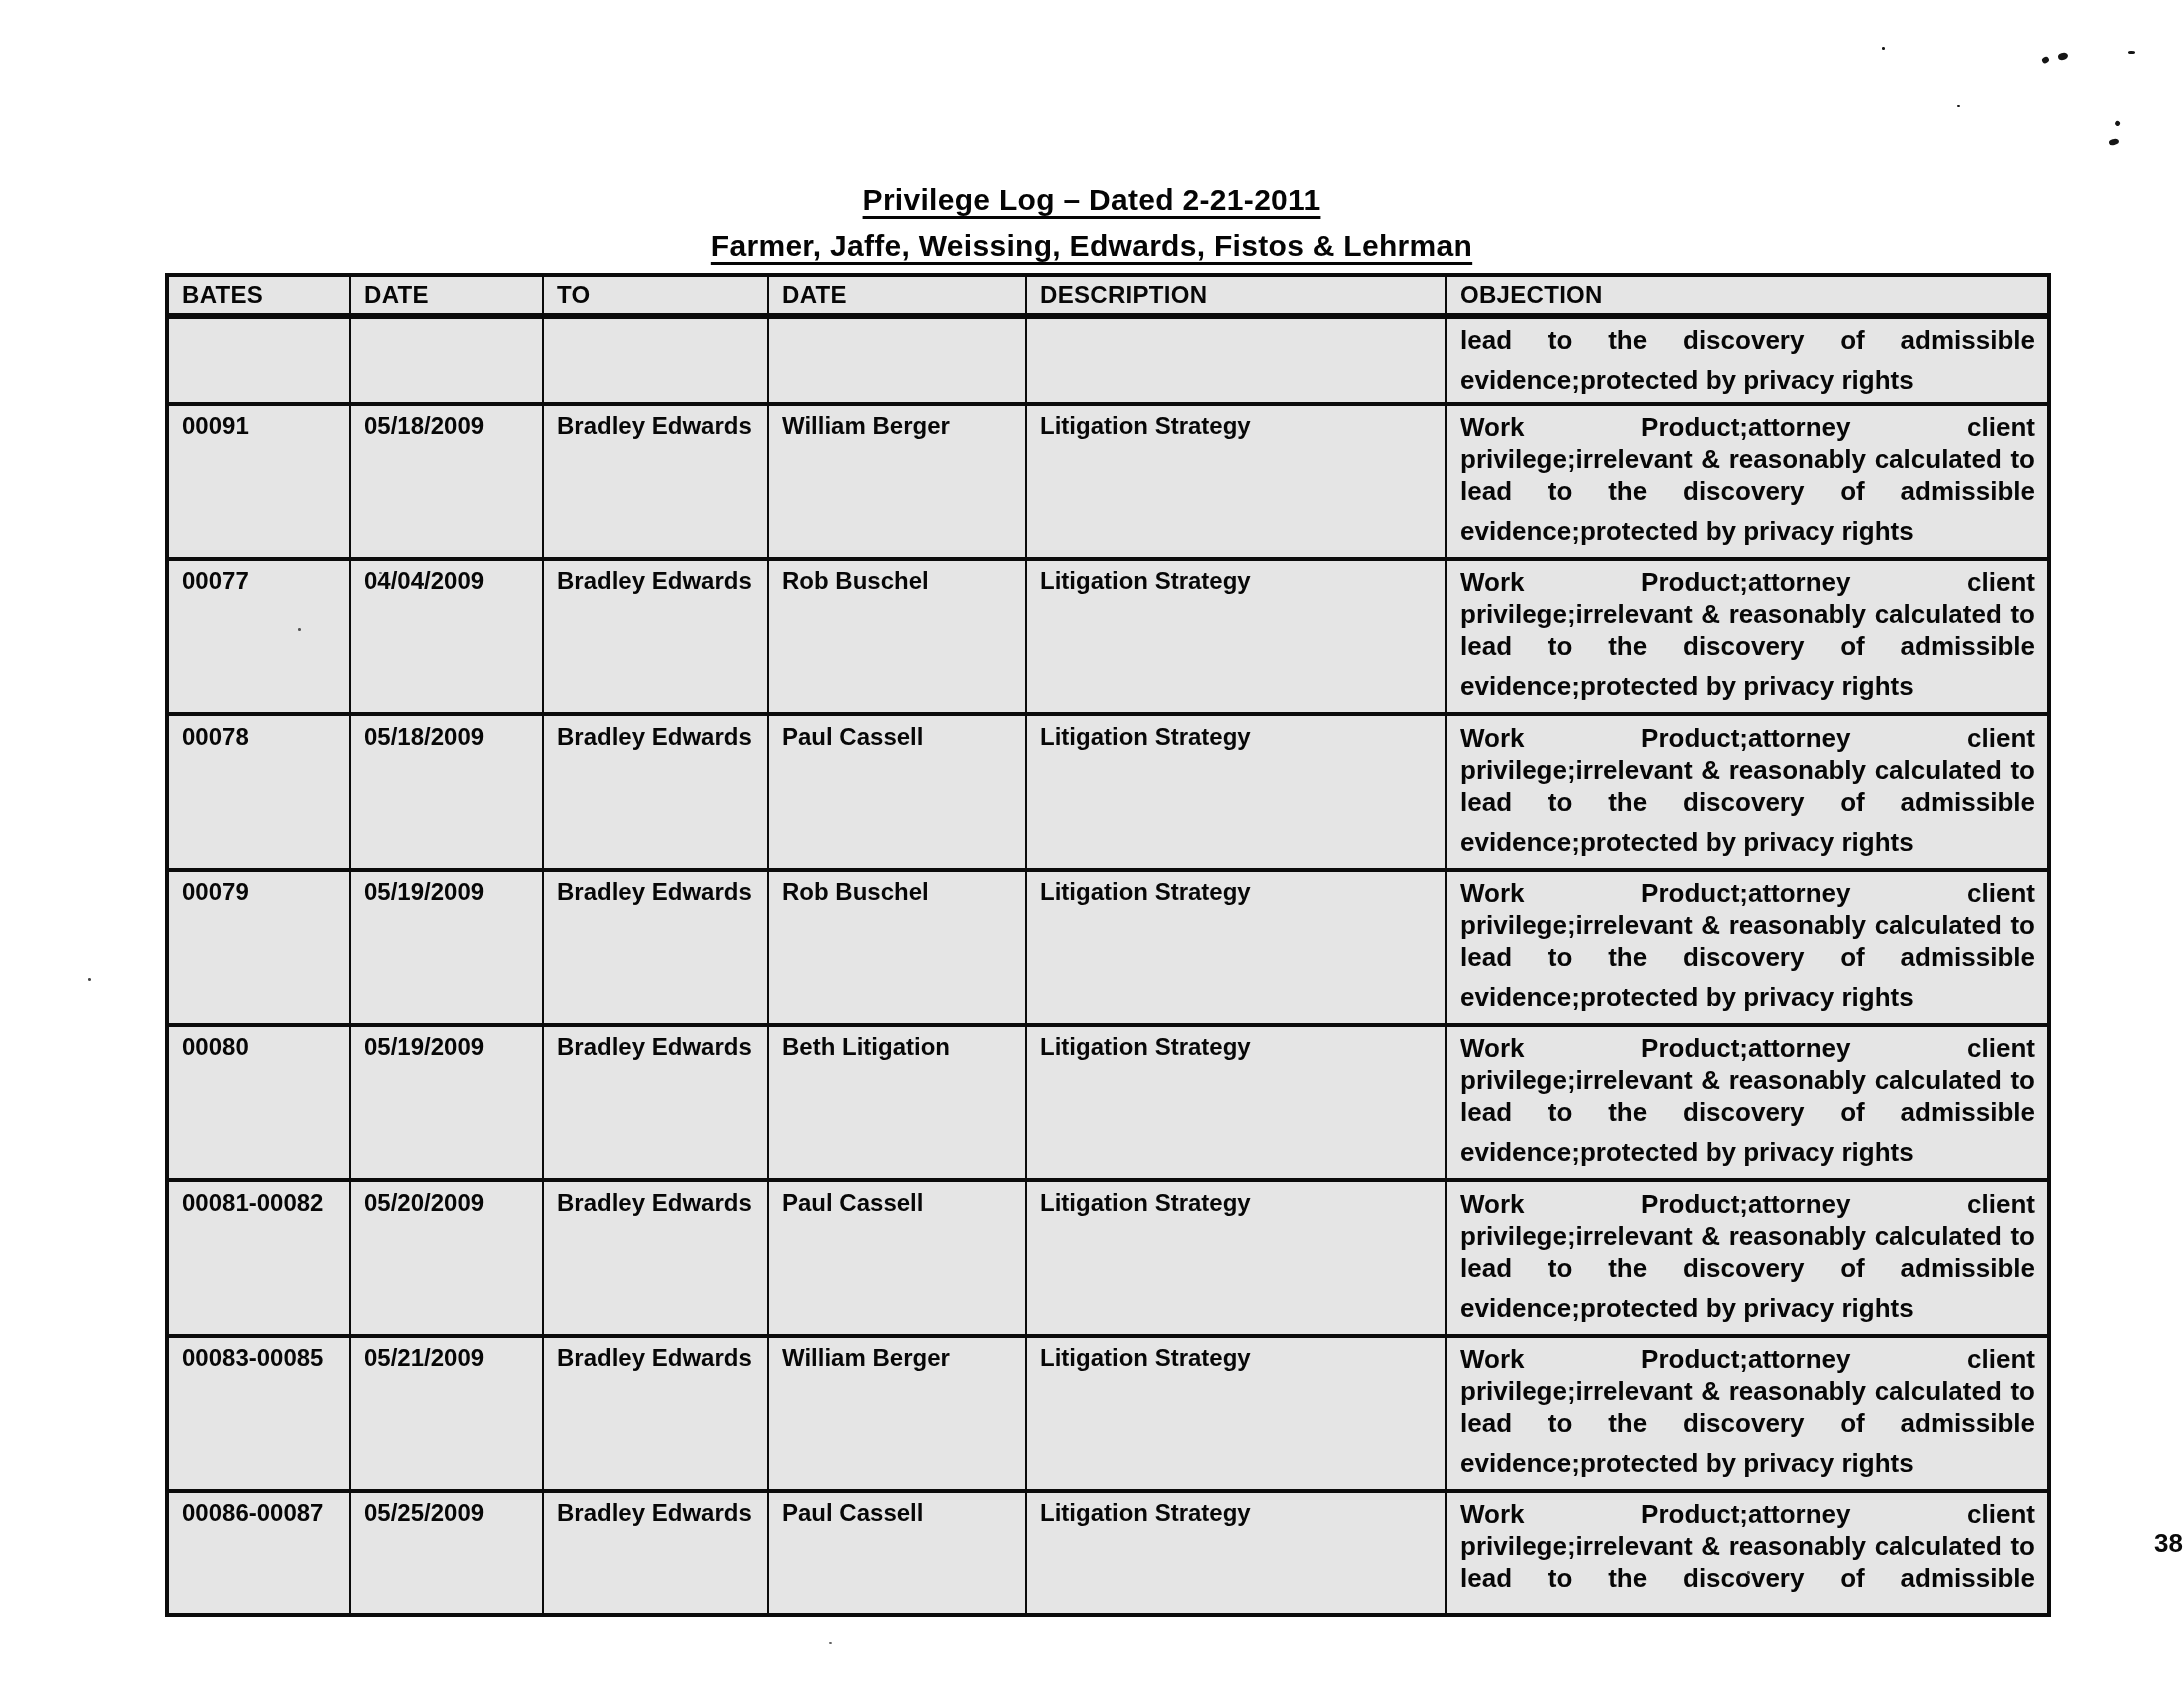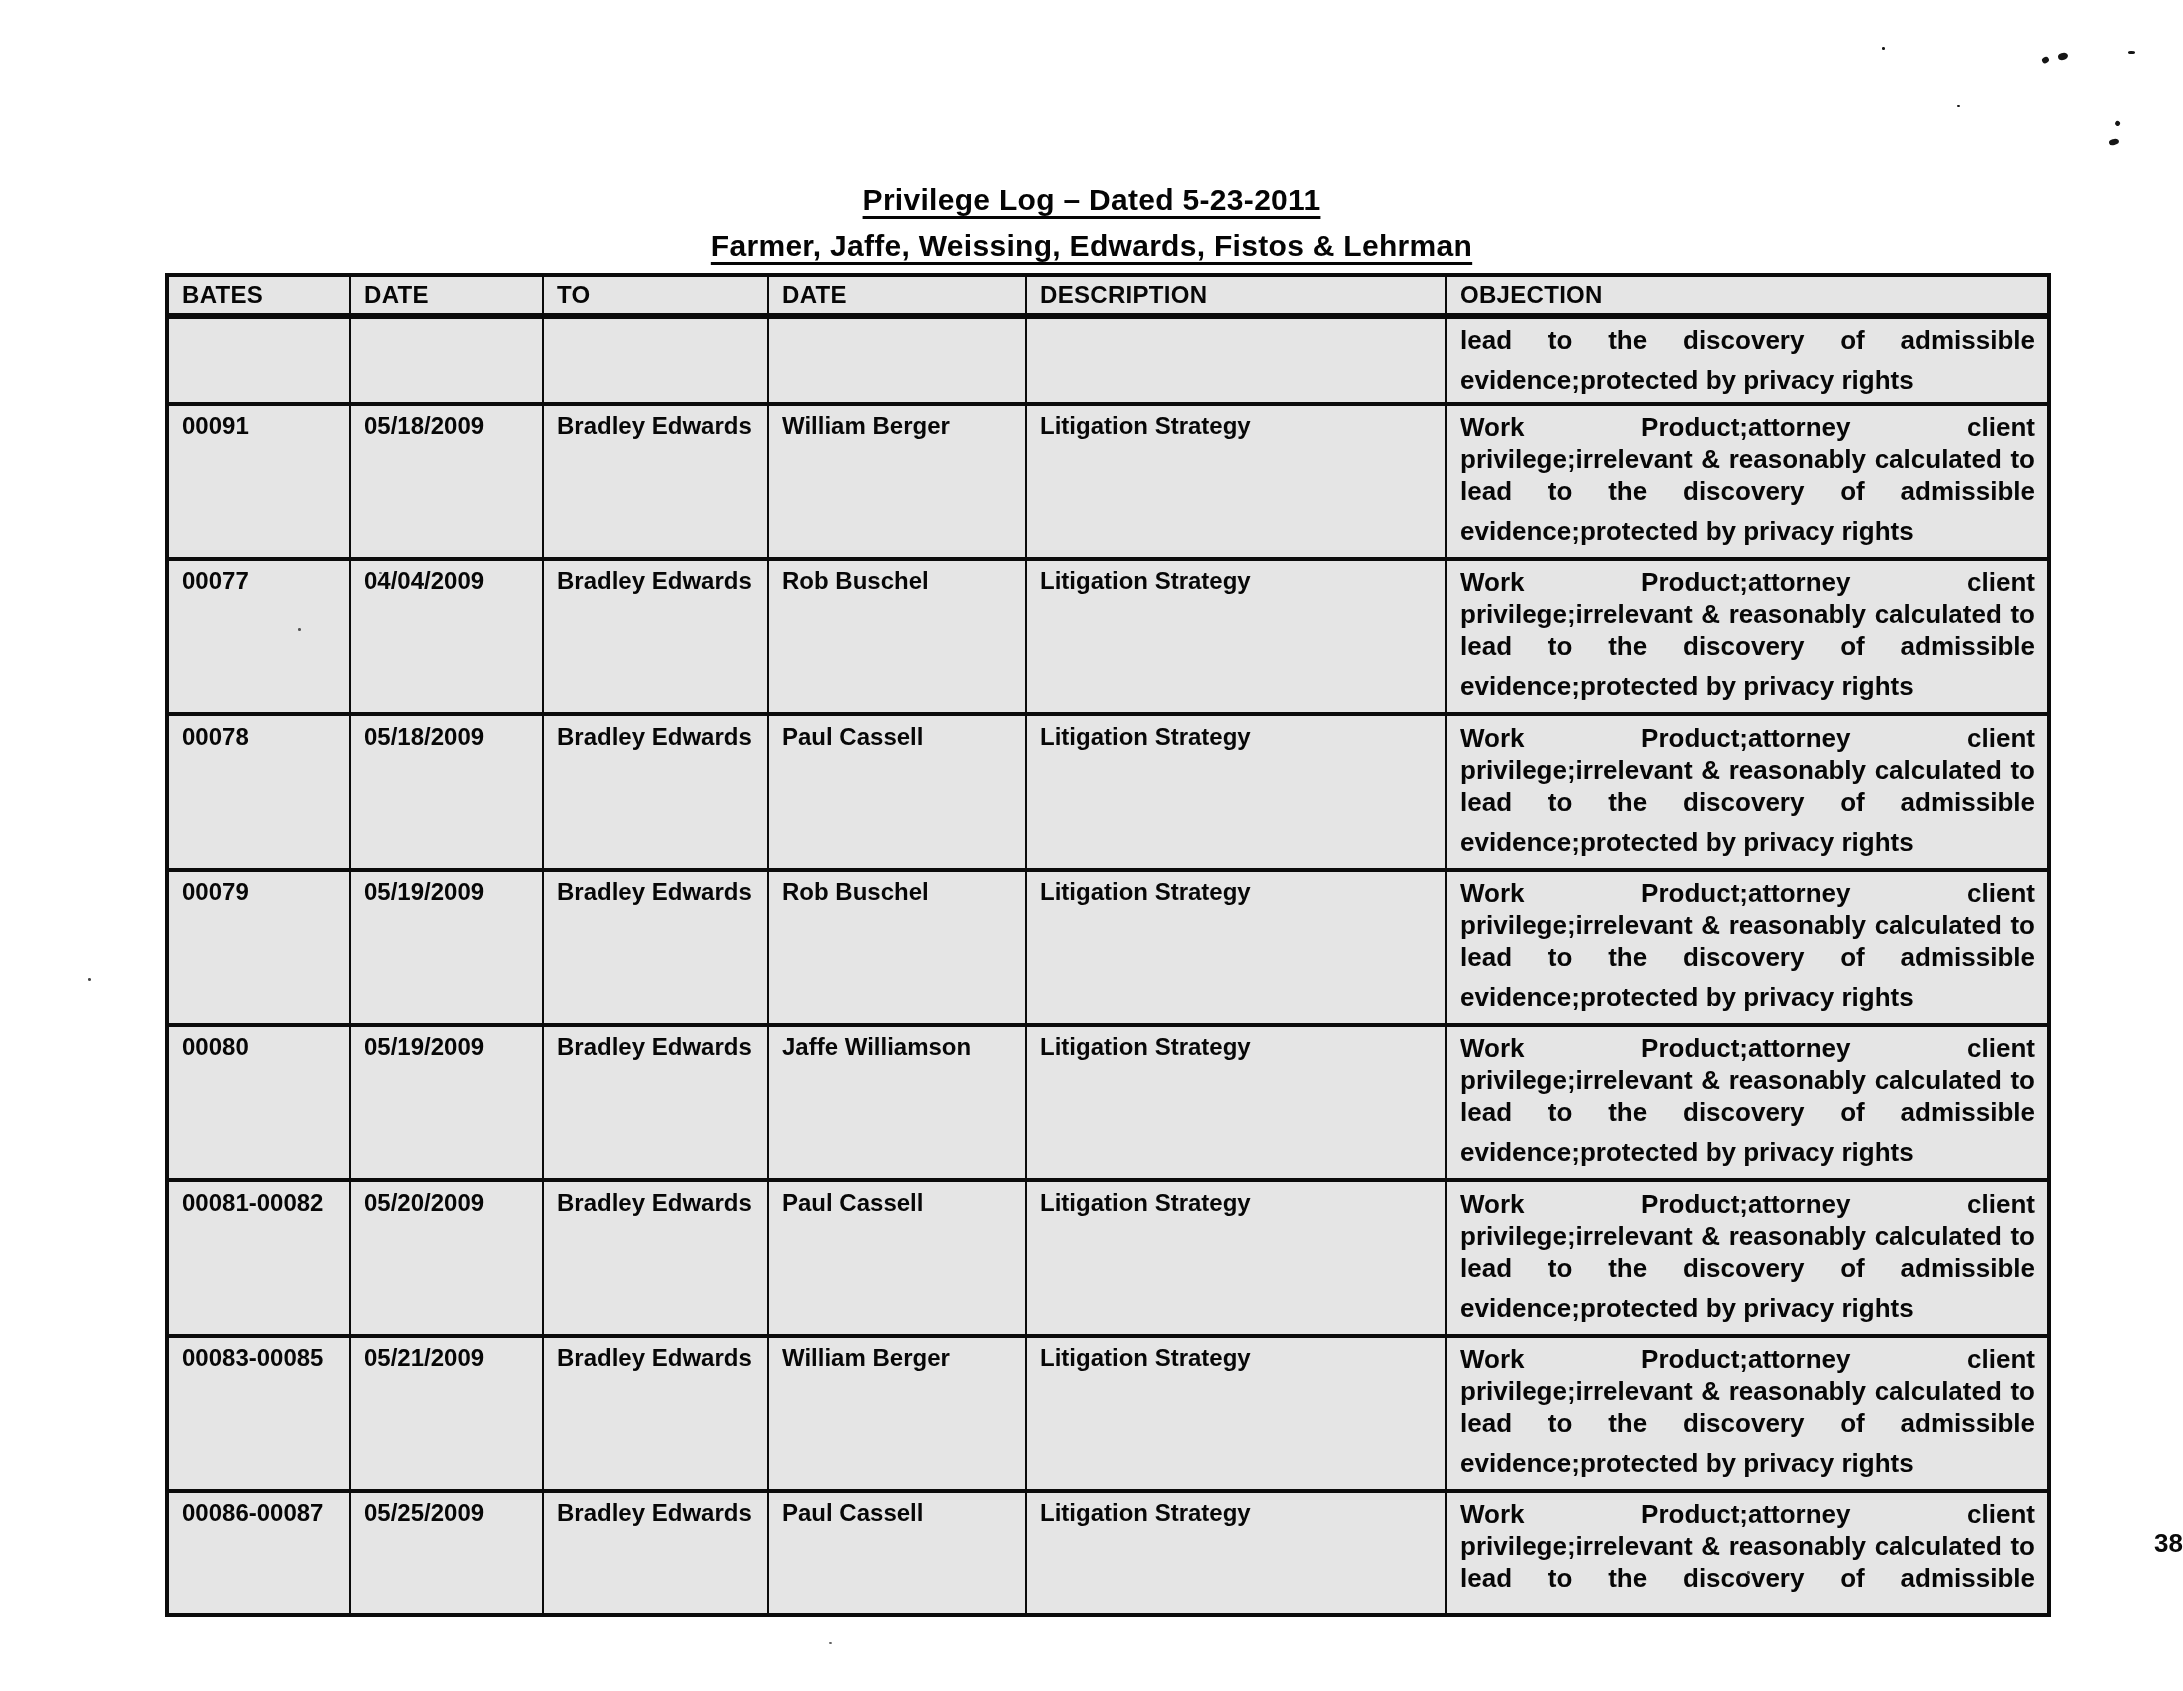--- a/index.html
+++ b/index.html
@@ -124,21 +124,21 @@
   .sp10{ left: 829px; top: 1642px; width: 3.3px; height: 2px; opacity: .7; }
   .sp11{ left: 1747px; top: 1571px; width: 2.6px; height: 2.6px; opacity: .7; }
   .sp12{ left: 379px;  top: 572px; width: 2.6px;  height: 2px; opacity: .6; }
 </style>
 </head>
 <body>
 
 <div class="sheet">
 
   <div class="titles">
-    <div class="doc-title">Privilege Log – Dated 5-23-2011</div>
+    <div class="doc-title">Privilege Log – Dated 2-21-2011</div>
     <div class="doc-subtitle">Farmer, Jaffe, Weissing, Edwards, Fistos &amp; Lehrman</div>
   </div>
 
   <table class="privlog">
     <colgroup>
       <col style="width:183px">
       <col style="width:193px">
       <col style="width:225px">
       <col style="width:258px">
       <col style="width:420px">
@@ -215,21 +215,21 @@
             <div class="obj-line">Work Product;attorney client</div>
             <div class="obj-line">privilege;irrelevant &amp; reasonably calculated to</div>
             <div class="obj-line">lead to the discovery of admissible</div>
             <div class="obj-line flush">evidence;protected by privacy rights</div>
           </td>
         </tr>
         <tr class="row-standard">
           <td>00080</td>
           <td>05/19/2009</td>
           <td>Bradley Edwards</td>
-          <td>Jaffe Williamson</td>
+          <td>Beth Litigation</td>
           <td>Litigation Strategy</td>
           <td class="objection">
             <div class="obj-line">Work Product;attorney client</div>
             <div class="obj-line">privilege;irrelevant &amp; reasonably calculated to</div>
             <div class="obj-line">lead to the discovery of admissible</div>
             <div class="obj-line flush">evidence;protected by privacy rights</div>
           </td>
         </tr>
         <tr class="row-standard">
           <td>00081-00082</td>

